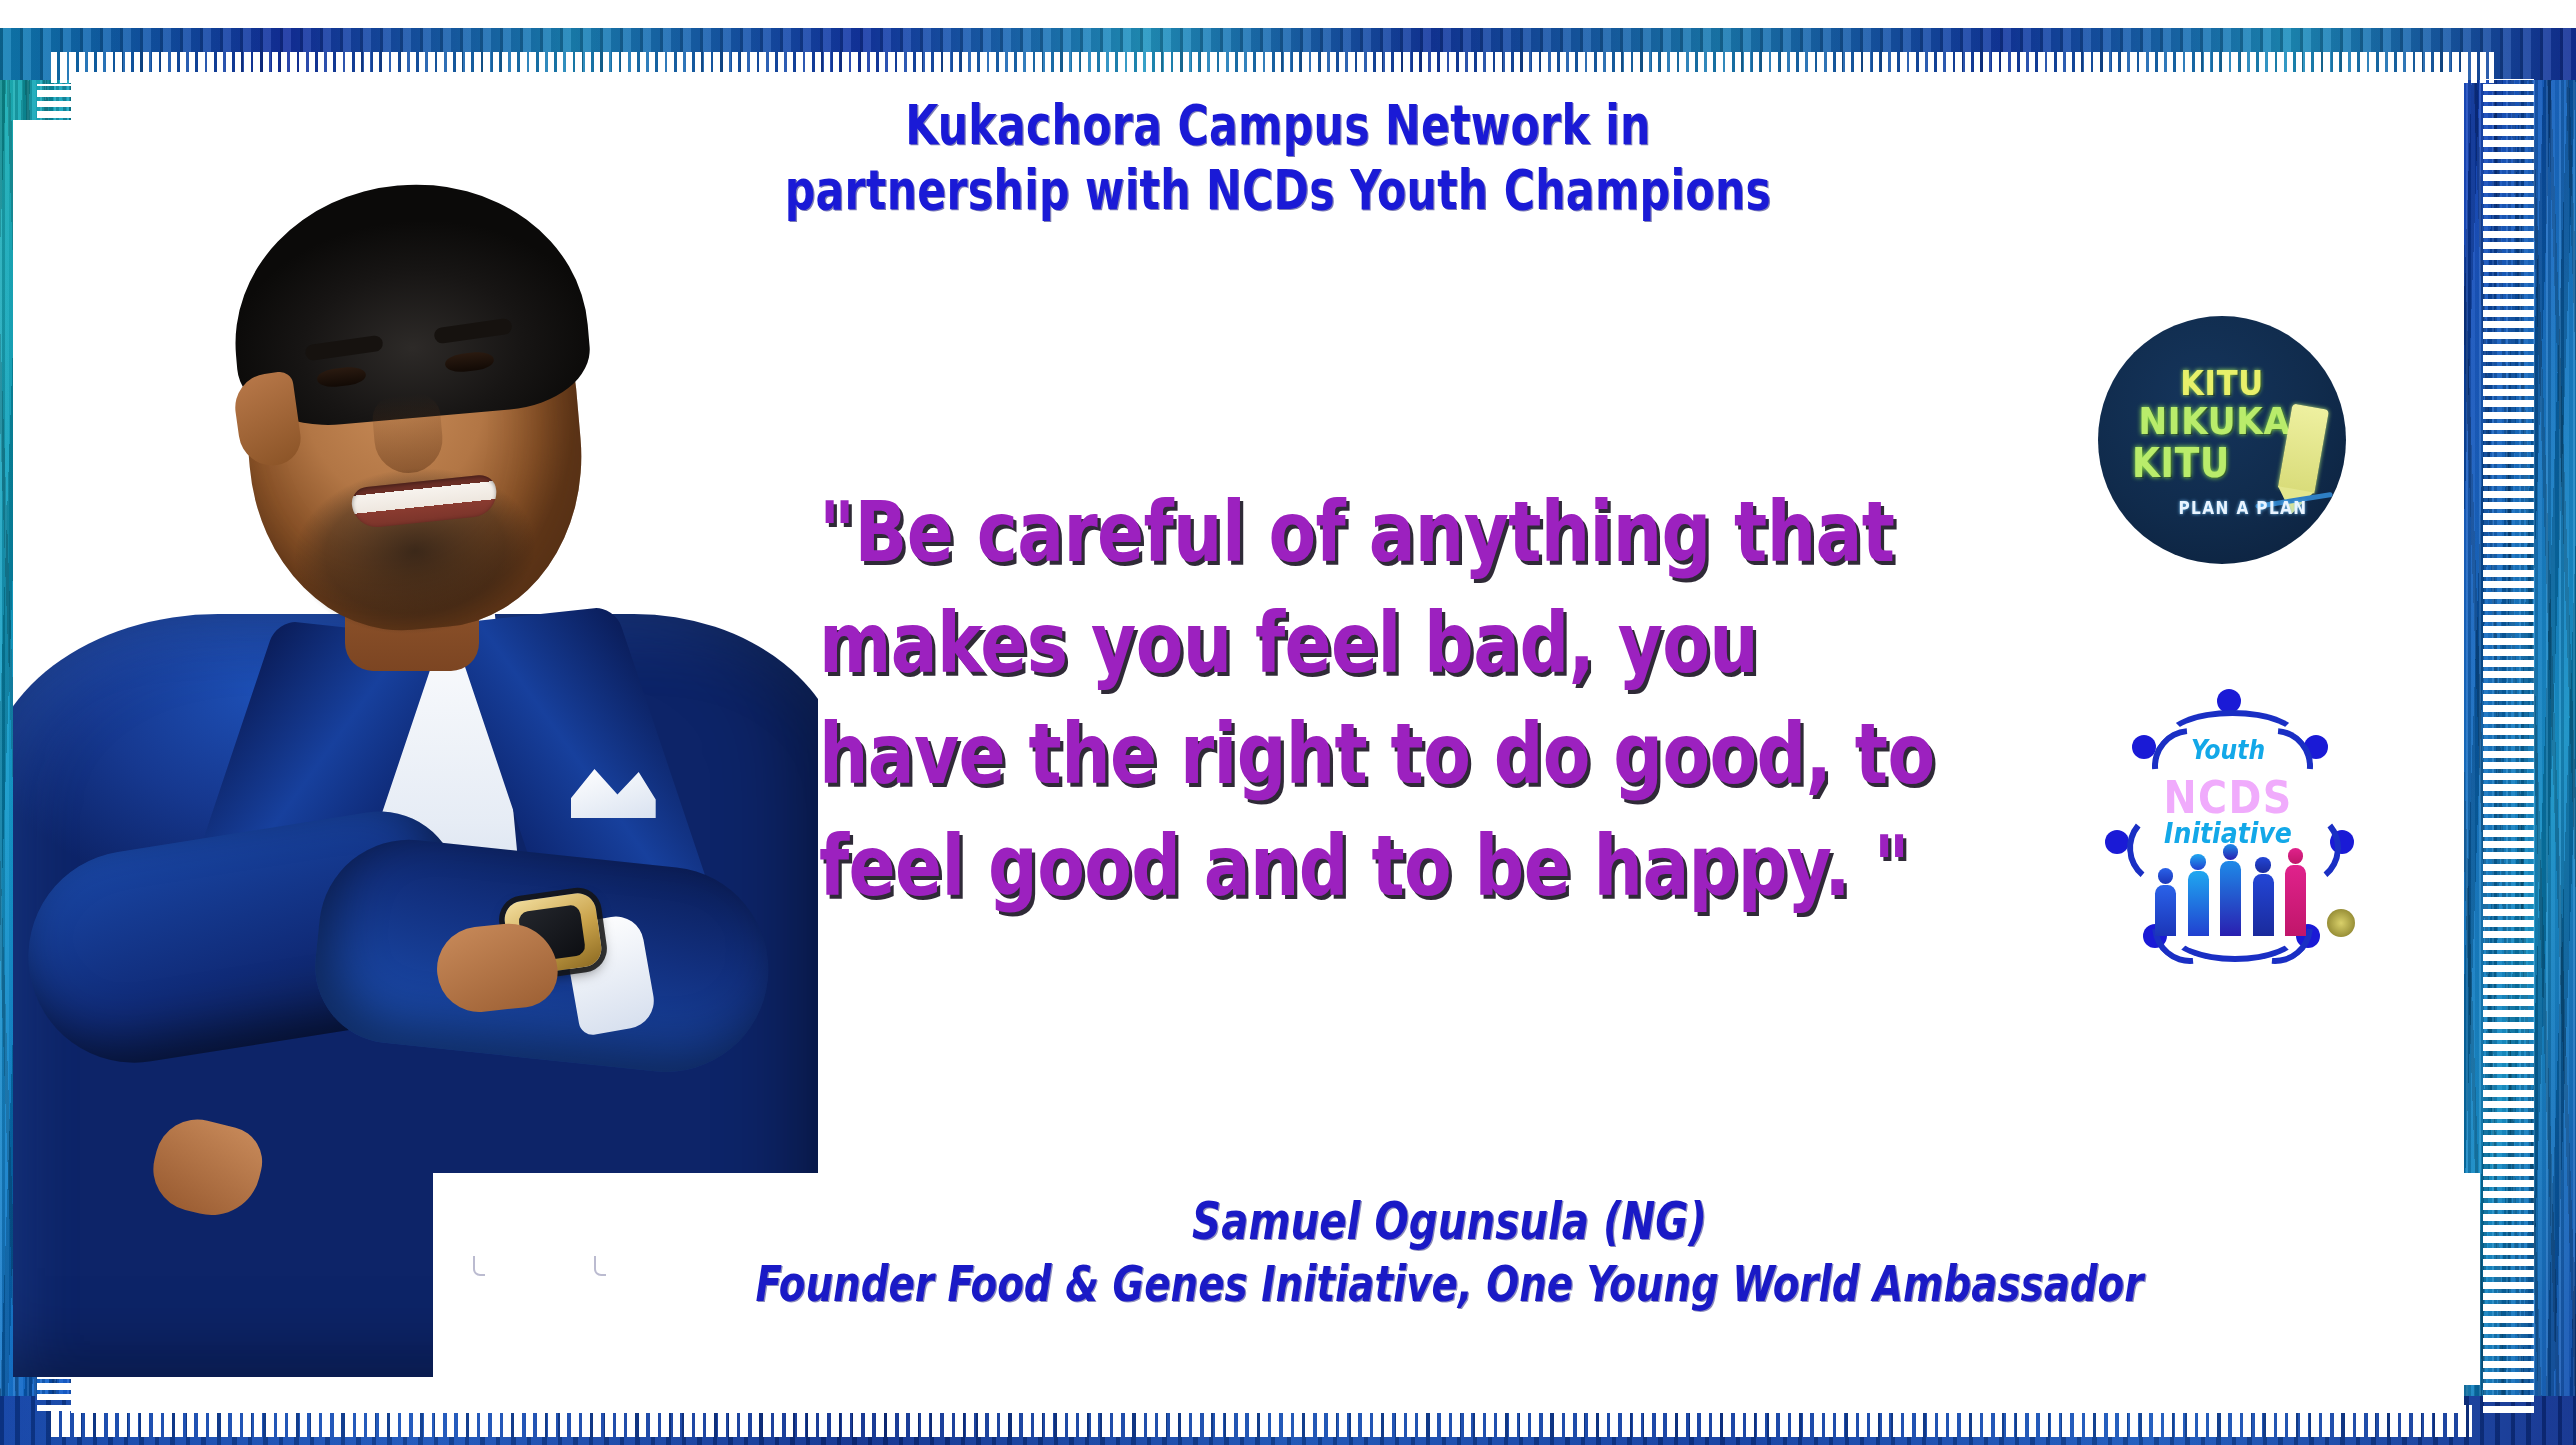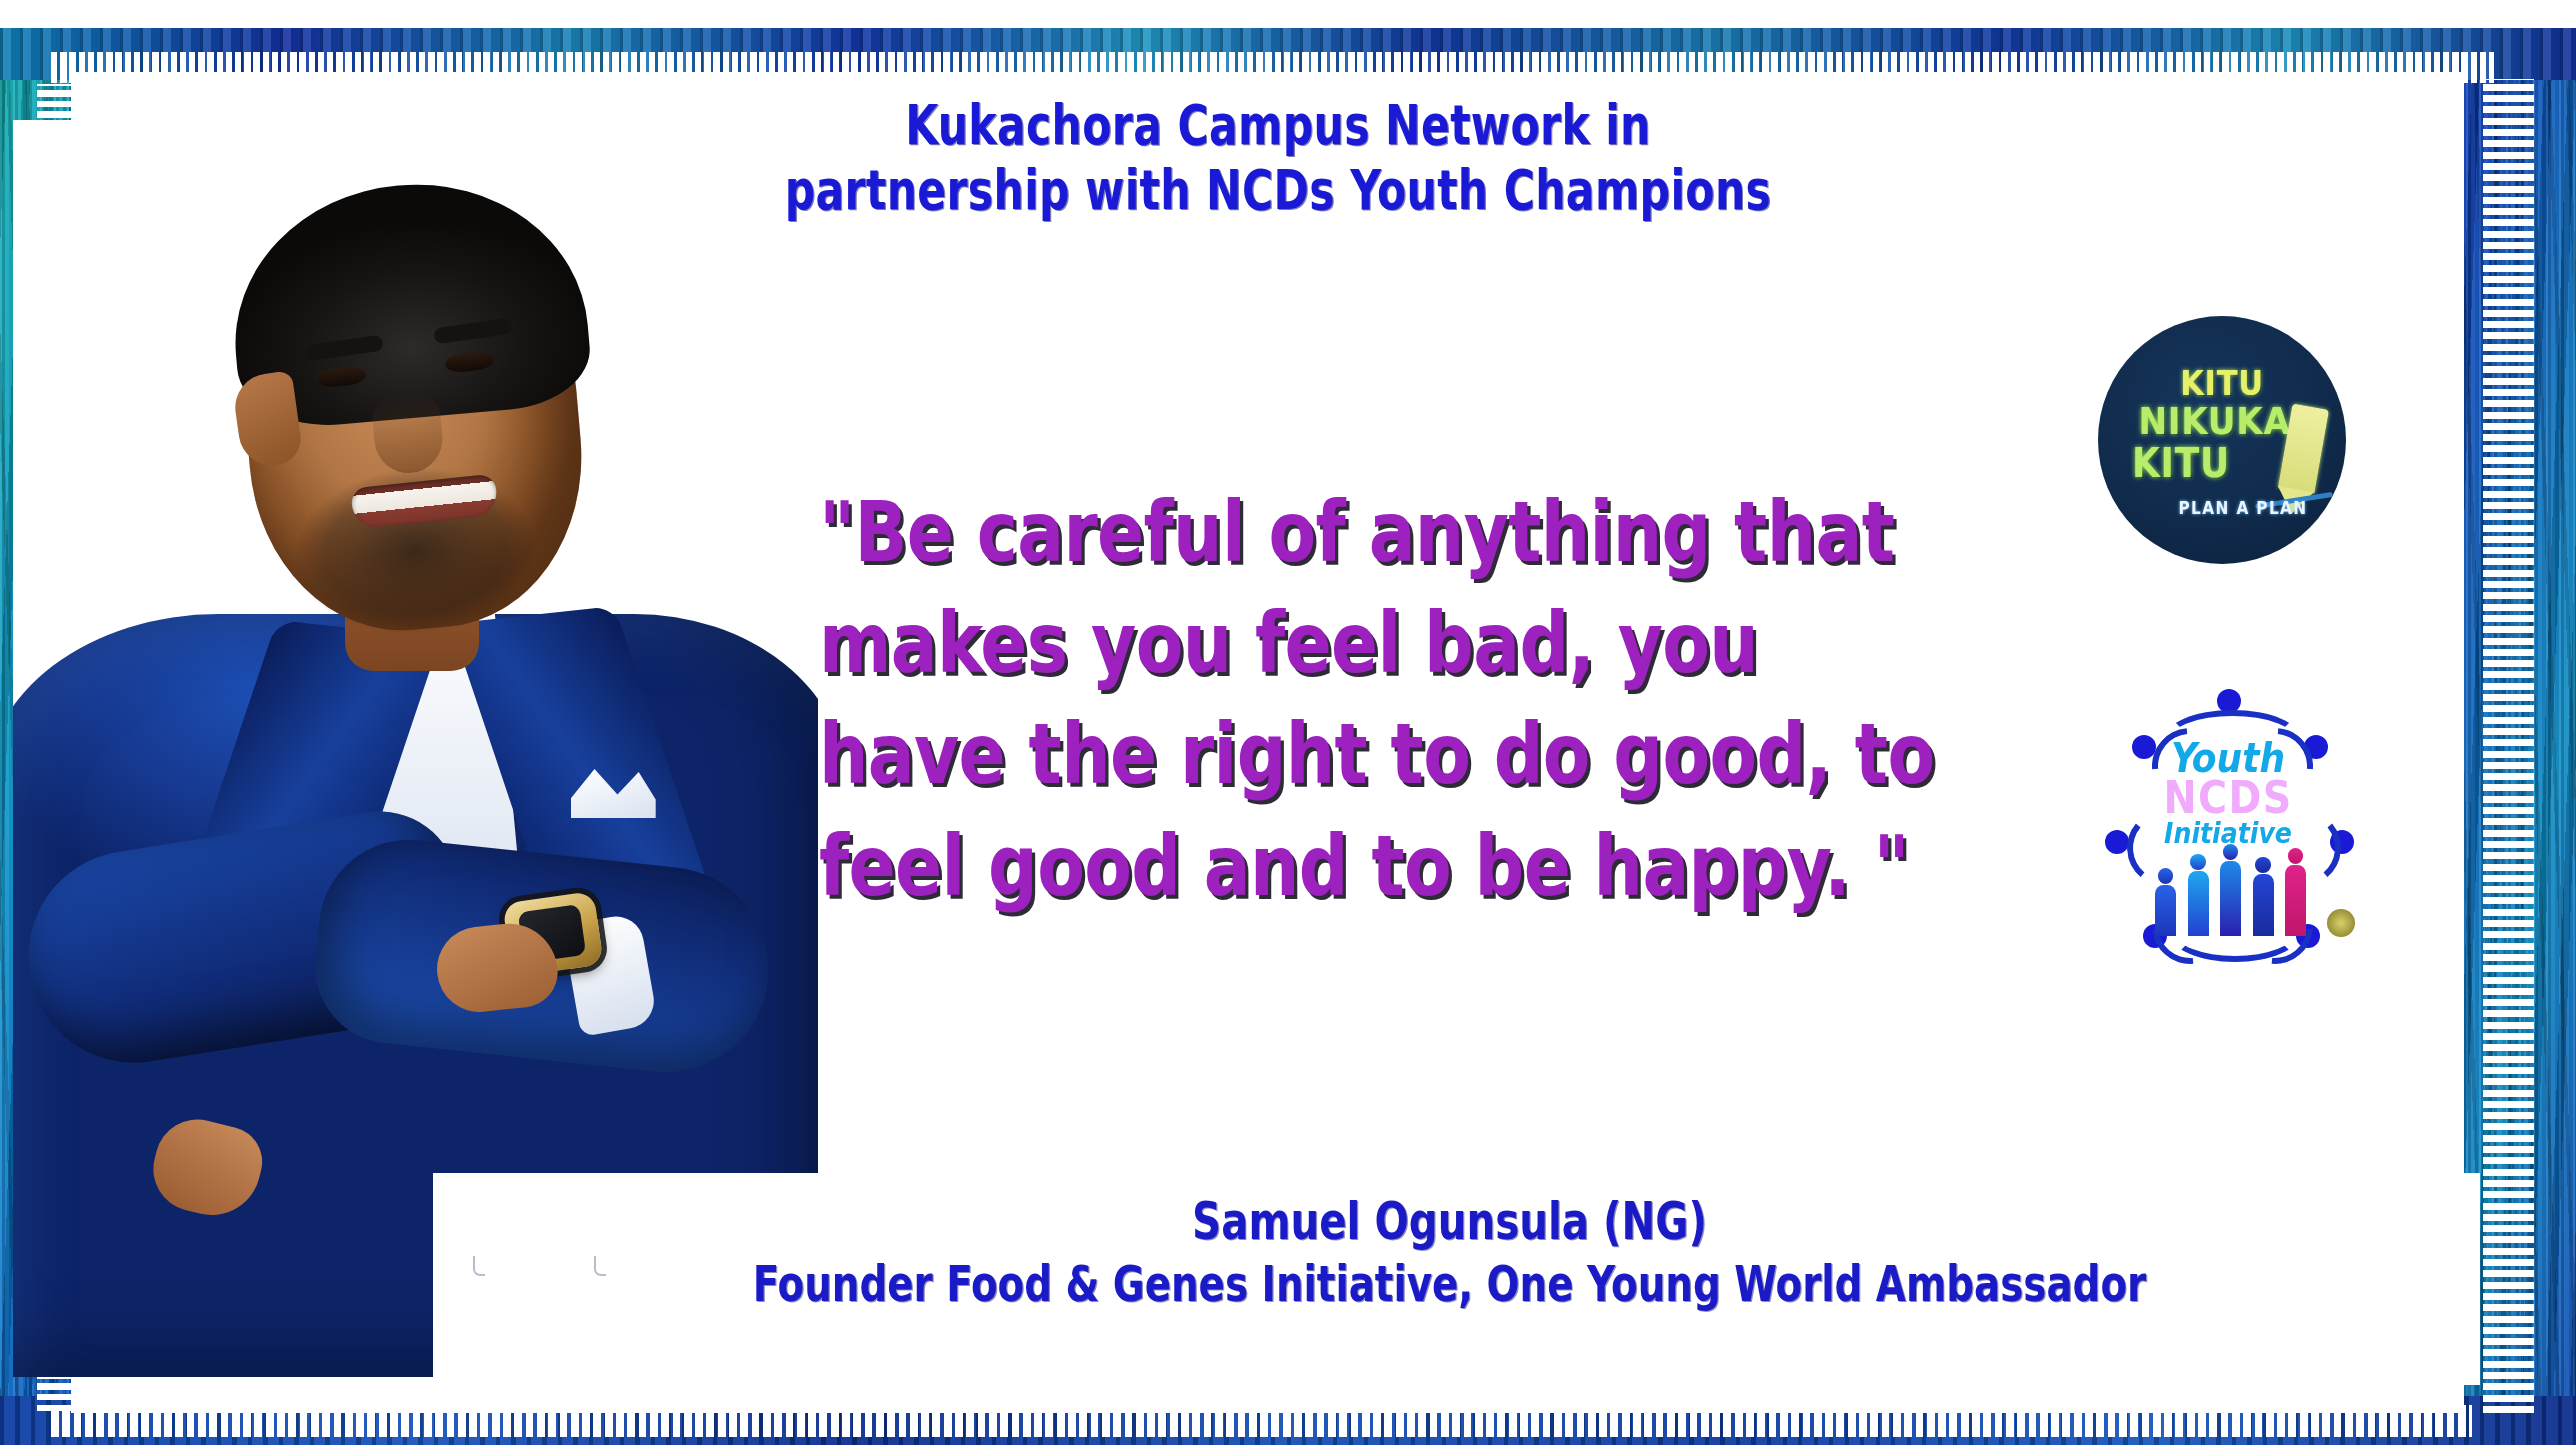--- a/index.html
+++ b/index.html
@@ -275,20 +275,21 @@
     white-space:nowrap;
   }
   .quote-line{display:block;}
 
   
   .attrib-box{
     position:absolute;
     left:433px; top:1145px;
     width:2047px; height:212px;
     background:#ffffff;
+    font-style:italic;
   }
   .attrib-text{
     position:absolute;
     left:0; top:15.5px; width:2033px;
     text-align:center;
     color:#1a1ac6;
     font-family:"DejaVu Sans Condensed","DejaVu Sans",sans-serif;
     font-weight:700;
     font-size:51px;
     line-height:1.28;
@@ -349,21 +350,21 @@
   .logo-ncds{
     position:absolute;
     left:2087px; top:648px;
     width:282px; height:282px;
   }
   .ncds-youth,.ncds-main,.ncds-champ{
     position:absolute; left:0; width:100%; text-align:center;
     font-family:"DejaVu Sans Condensed","DejaVu Sans",sans-serif;
     font-weight:700;
   }
-  .ncds-youth{ top:59px; font-size:40px; color:#13a8e8; font-style:italic; }
+  .ncds-youth{ top:59px; font-size:26px; color:#13a8e8; font-style:italic; }
   .ncds-main{ top:96px; font-size:44px; color:#f0abfc; letter-spacing:1.4px; }
   .ncds-champ{ top:141px; font-size:28px; color:#13a8e8; font-style:italic; }
   .dot{position:absolute;width:24px;height:24px;border-radius:50%;background:#1a1ad6;}
   .arcp{position:absolute;border:6.4px solid #1a2fc4;border-radius:50%;
         border-color:#1a2fc4 transparent transparent transparent;}
   .crowd{
     position:absolute; left:68px; top:182px; width:151px; height:78px;
     display:flex; align-items:flex-end; justify-content:space-between;
   }
   .fig{width:21px;background:linear-gradient(180deg,#1f4fe0,#2f1fb5);border-radius:8.5px 8.5px 0 0;}

